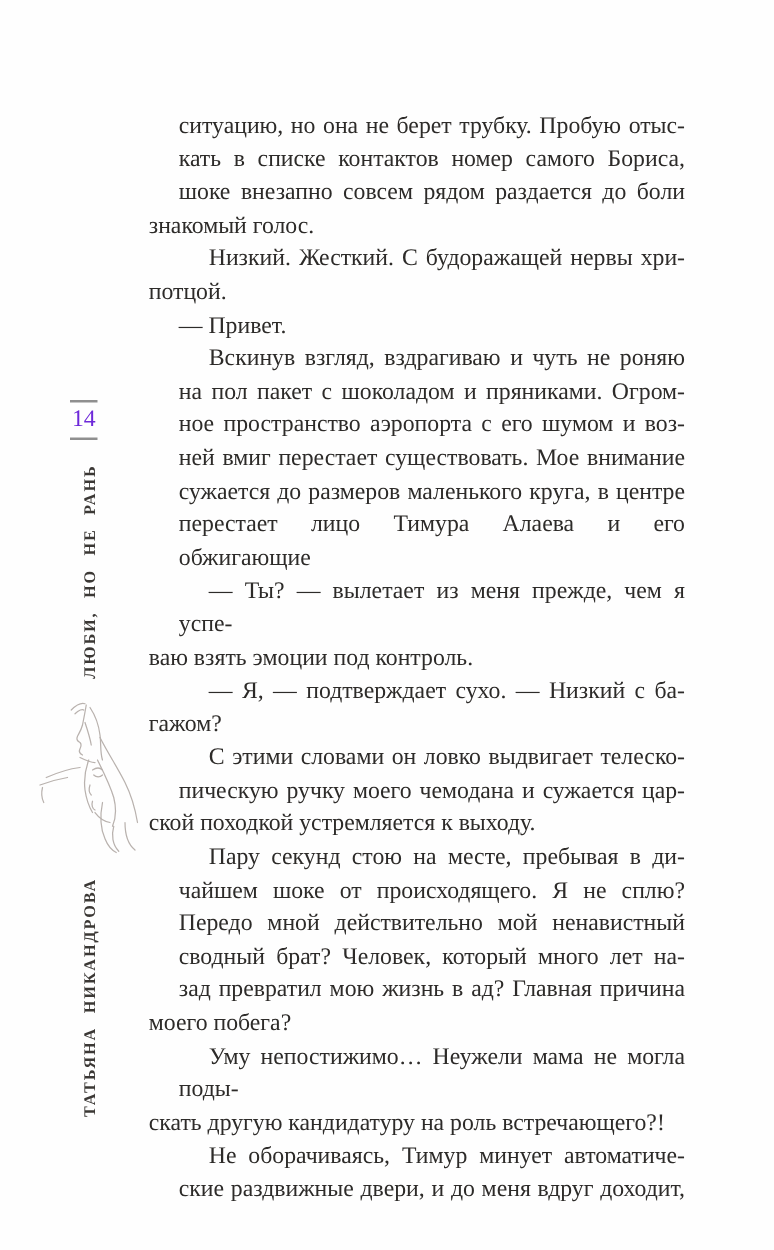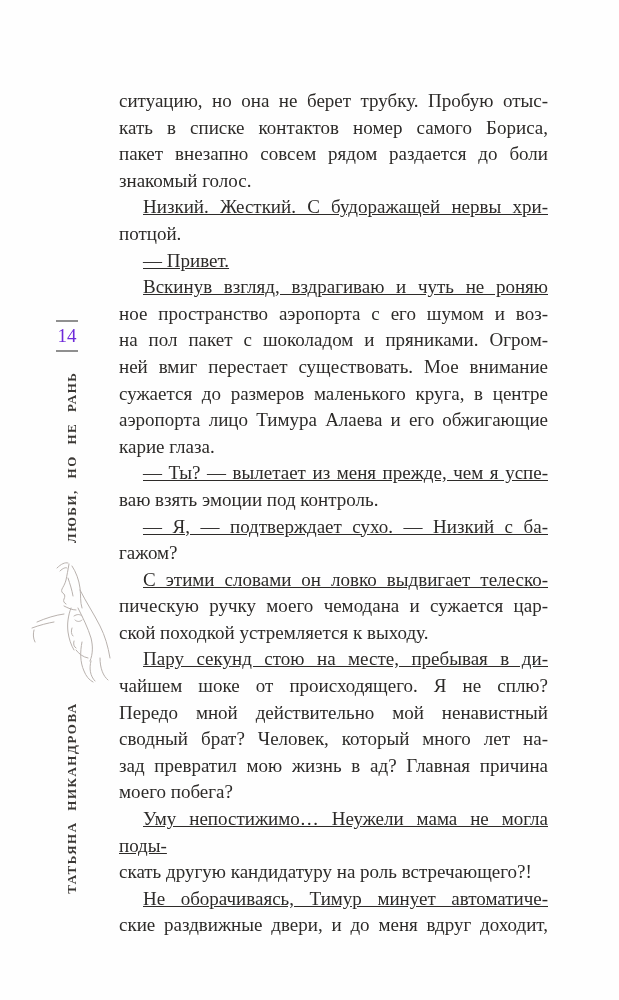--- a/index.html
+++ b/index.html
@@ -16,22 +16,22 @@
   .body-text {
     position: absolute;
     left: 119px;
     top: 88px;
     width: 429px;
     color: #2d2b29;
     font-size: 19px;
     line-height: 26.6px;
   }
   .line { text-align: left; }
-  .line.just { text-align: justify; text-align-last: justify; }
-  .line.indent { text-indent: 24px; text-decoration: underline; }
+  .line.just { text-align: justify; text-align-last: justify; margin-left: 24px; }
+  .line.indent { text-indent: 24px; }
 
   
   .folio {
     position: absolute;
     left: 45px;
     top: 320px;
     width: 44px;
     text-align: center;
     color: #6d28d9;
   }
@@ -123,32 +123,31 @@
     <path d="M66,84 C64,94 64,104 68,113 C70,118 73,122 77,124"></path>
     <path d="M75,103 C73,110 74,118 79,123"></path>
     <path d="M84,100 C84,110 87,118 92,122"></path>
   </svg>
 
   <div class="vtext author-v">ТАТЬЯНА НИКАНДРОВА</div>
 
   <div class="body-text">
       <div class="line just">ситуацию, но она не берет трубку. Пробую отыс-</div>
       <div class="line just">кать в списке контактов номер самого Бориса,</div>
-      <div class="line just">пакет внезапно совсем рядом раздается до боли</div>
+      <div class="line just">шоке внезапно совсем рядом раздается до боли</div>
       <div class="line">знакомый голос.</div>
       <div class="line indent just">Низкий. Жесткий. С будоражащей нервы хри-</div>
       <div class="line">потцой.</div>
       <div class="line indent">— Привет.</div>
       <div class="line indent just">Вскинув взгляд, вздрагиваю и чуть не роняю</div>
+      <div class="line just">на пол пакет с шоколадом и пряниками. Огром-</div>
       <div class="line just">ное пространство аэропорта с его шумом и воз-</div>
-      <div class="line just">на пол пакет с шоколадом и пряниками. Огром-</div>
       <div class="line just">ней вмиг перестает существовать. Мое внимание</div>
       <div class="line just">сужается до размеров маленького круга, в центре</div>
-      <div class="line just">аэропорта лицо Тимура Алаева и его обжигающие</div>
-      <div class="line">карие глаза.</div>
+      <div class="line just">перестает лицо Тимура Алаева и его обжигающие</div>
       <div class="line indent just">— Ты? — вылетает из меня прежде, чем я успе-</div>
       <div class="line">ваю взять эмоции под контроль.</div>
       <div class="line indent just">— Я, — подтверждает сухо. — Низкий с ба-</div>
       <div class="line">гажом?</div>
       <div class="line indent just">С этими словами он ловко выдвигает телеско-</div>
       <div class="line just">пическую ручку моего чемодана и сужается цар-</div>
       <div class="line">ской походкой устремляется к выходу.</div>
       <div class="line indent just">Пару секунд стою на месте, пребывая в ди-</div>
       <div class="line just">чайшем шоке от происходящего. Я не сплю?</div>
       <div class="line just">Передо мной действительно мой ненавистный</div>

